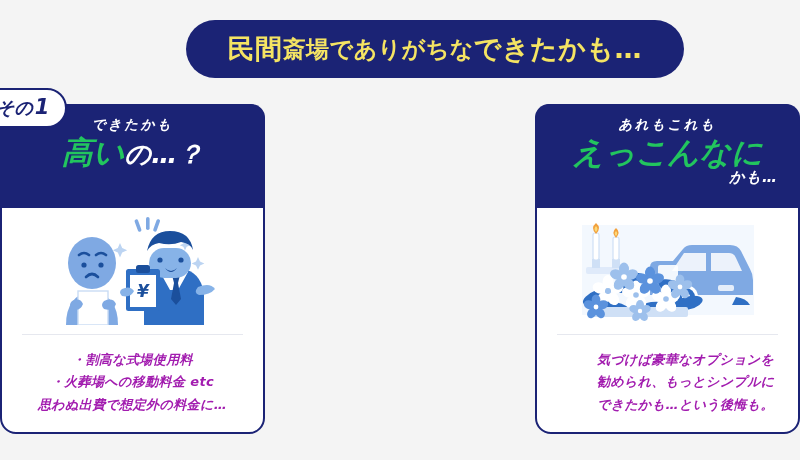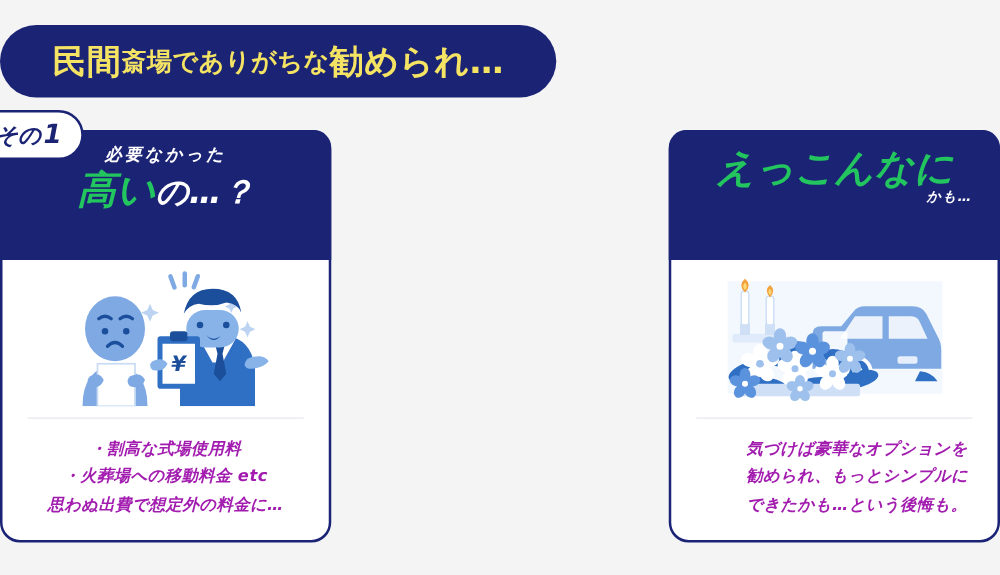--- a/index.html
+++ b/index.html
@@ -15,40 +15,40 @@
     position: relative;
   }
 
   
   #banner-wrap {
     position: absolute;
     top: 20px;
     left: 0;
     width: 684px;
     display: flex;
-    justify-content: flex-start;
+    justify-content: flex-end;
   }
   #banner {
     background: #1b2375;
     border-radius: 34px;
     height: 58px;
     padding: 0 42px;
     display: flex;
     align-items: center;
     justify-content: center;
     box-sizing: border-box;
   }
   #banner .bn {
     color: #f5e463;
     font-weight: bold;
     white-space: nowrap;
     letter-spacing: 0.5px;
   }
   #banner .bn-lg { font-size: 27px; }
-  #banner .bn-sm { font-size: 20px; }
+  #banner .bn-sm { font-size: 23px; }
 
   
   #cards {
     position: absolute;
     top: 104px;
     left: 0;
     width: 800px;
     display: flex;
     justify-content: space-between;
     gap: 16px;
@@ -86,21 +86,21 @@
     font-size: 31px;
     font-weight: bold;
     line-height: 1.15;
     margin-top: 2px;
     white-space: nowrap;
   }
   .hl-yellow { color: #22c55e; }
   .hl-white  { color: #ffffff; font-size: 26px; }
   .head-tail {
     color: #ffffff;
-    font-size: 11px;
+    font-size: 15px;
     font-weight: bold;
     letter-spacing: 1px;
     text-align: right;
     line-height: 1.1;
     padding-right: 8px;
     margin-top: -2px;
   }
 
   
   .badge {
@@ -151,33 +151,33 @@
   .card-text.center { text-align: center; }
   .card-text.left   { text-align: left; padding-left: 6px; margin-left: 40px; }
 </style>
 </head>
 <body style="background: rgb(244, 244, 244);">
 
 <div id="banner-wrap">
   <div id="banner">
     <span class="bn bn-lg">民間</span>
       <span class="bn bn-sm">斎場でありがちな</span>
-      <span class="bn bn-lg">勧められ…</span>
+      <span class="bn bn-lg">できたかも…</span>
   </div>
 </div>
 
 <div id="cards">
 
   <div class="card">
     <div class="badge">
       <span>その</span><span class="num">1</span>
     </div>
 
     <div class="card-head">
-      <div class="head-small">必要なかった</div>
+      <div class="head-small">できたかも</div>
       <div class="head-big">
         <span class="hl-yellow">高い</span><span class="hl-white">の…？</span>
       </div>
     </div>
 
     <div class="card-body">
       <div class="illus">
         <svg width="170" height="110" viewBox="0 0 170 110">
 
           <g fill="#7fa9e3">
@@ -230,20 +230,21 @@
       <div class="divider"></div>
       <div class="card-text center">・割高な式場使用料
 ・火葬場への移動料金 etc
 思わぬ出費で想定外の料金に…</div>
     </div>
   </div>
 
   <div class="card">
 
     <div class="card-head">
+      <div class="head-small">あれもこれも</div>
       <div class="head-big">
         <span class="hl-yellow">えっこんなに</span>
       </div>
       <div class="head-tail">かも…</div>
     </div>
 
     <div class="card-body">
       <div class="illus">
         <svg width="180" height="110" viewBox="0 0 180 110">
 

